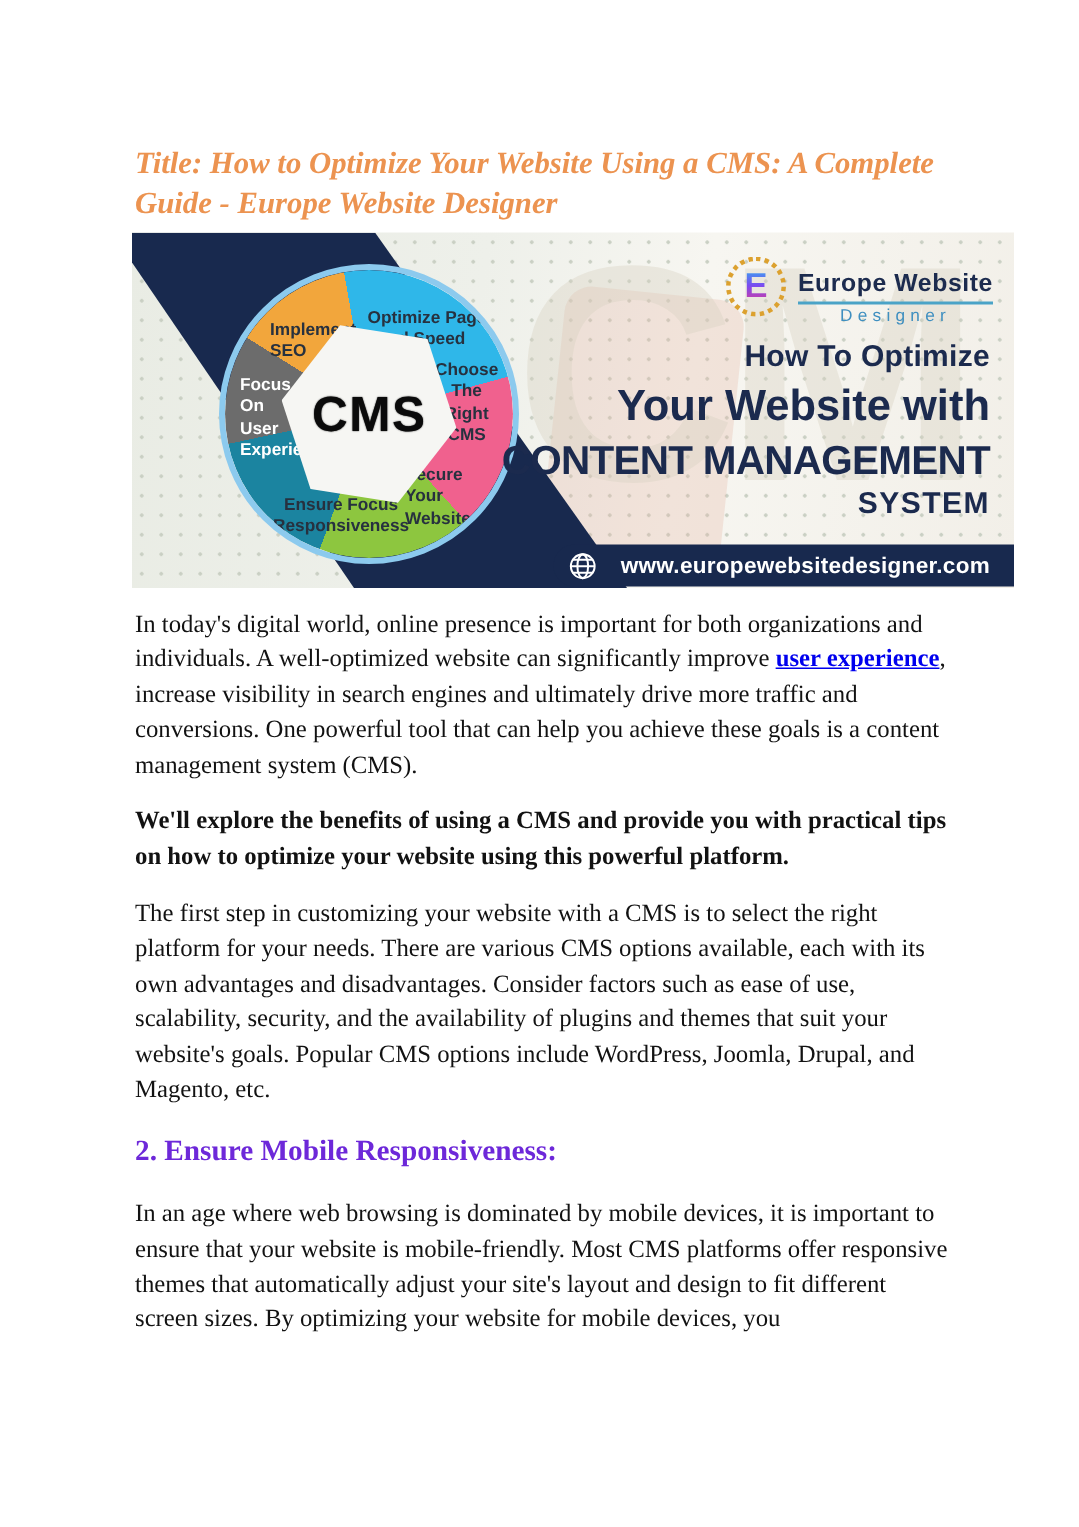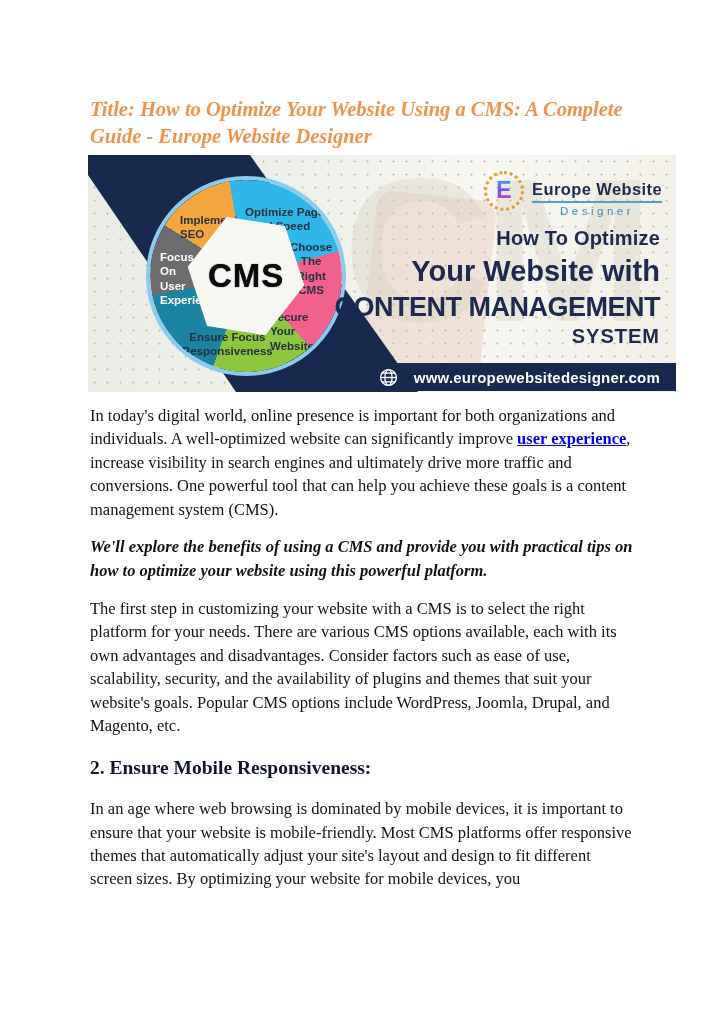--- a/index.html
+++ b/index.html
@@ -68,21 +68,21 @@
   .bl-speed   { left:95px; top:25px; }
   .bl-choose  { left:140px; top:60px; text-align:center; }
   .bl-secure  { left:120px; top:130px; }
   .bl-ensure  { left:32px; top:150px; text-align:center; }
   .bl-focus   { left:10px; top:70px; color:#ffffff; }
 
   
   .content { position:absolute; left:90px; top:404px; width:543px;
              font-size:16.5px; line-height:1.42; color:#121212; }
   .content p { margin:0 0 14px 0; }
-  .content p.bold { font-weight:bold; margin-bottom:15px;font-style:italic; }
+  .content p.bold { font-weight:bold; margin-bottom:15px; }
   .content a { color:#0000EE; font-weight:bold; text-decoration:underline; }
   .green-heading { font-size:19.5px; font-weight:bold; color:#17A25B; margin:17px 0 15px 0; }
 </style>
 </head>
 <body>
 
 <div class="page">
 
   <h1 class="doc-title" style="color: rgb(236, 147, 80);">Title: How to Optimize Your Website Using a CMS: A Complete Guide - Europe Website Designer</h1>
 
@@ -144,17 +144,17 @@
     </div>
   </div>
 
   <div class="content">
     <p><span>In today's digital world, online presence is important for both organizations and individuals. A well-optimized website can significantly improve </span><a href="#" style="color: rgb(0, 0, 238);">user experience</a><span>, increase visibility in search engines and ultimately drive more traffic and conversions. One powerful tool that can help you achieve these goals is a content management system (CMS).</span></p>
 
     <p class="bold">We'll explore the benefits of using a CMS and provide you with practical tips on how to optimize your website using this powerful platform.</p>
 
     <p>The first step in customizing your website with a CMS is to select the right platform for your needs. There are various CMS options available, each with its own advantages and disadvantages. Consider factors such as ease of use, scalability, security, and the availability of plugins and themes that suit your website's goals. Popular CMS options include WordPress, Joomla, Drupal, and Magento, etc.</p>
 
-    <h2 class="green-heading" style="color: #0f172a;">2. Ensure Mobile Responsiveness:</h2>
+    <h2 class="green-heading" style="color: #6d28d9;">2. Ensure Mobile Responsiveness:</h2>
     <p>In an age where web browsing is dominated by mobile devices, it is important to ensure that your website is mobile-friendly. Most CMS platforms offer responsive themes that automatically adjust your site's layout and design to fit different screen sizes. By optimizing your website for mobile devices, you</p>
   </div>
 
 </div>
 
 </body></html>

